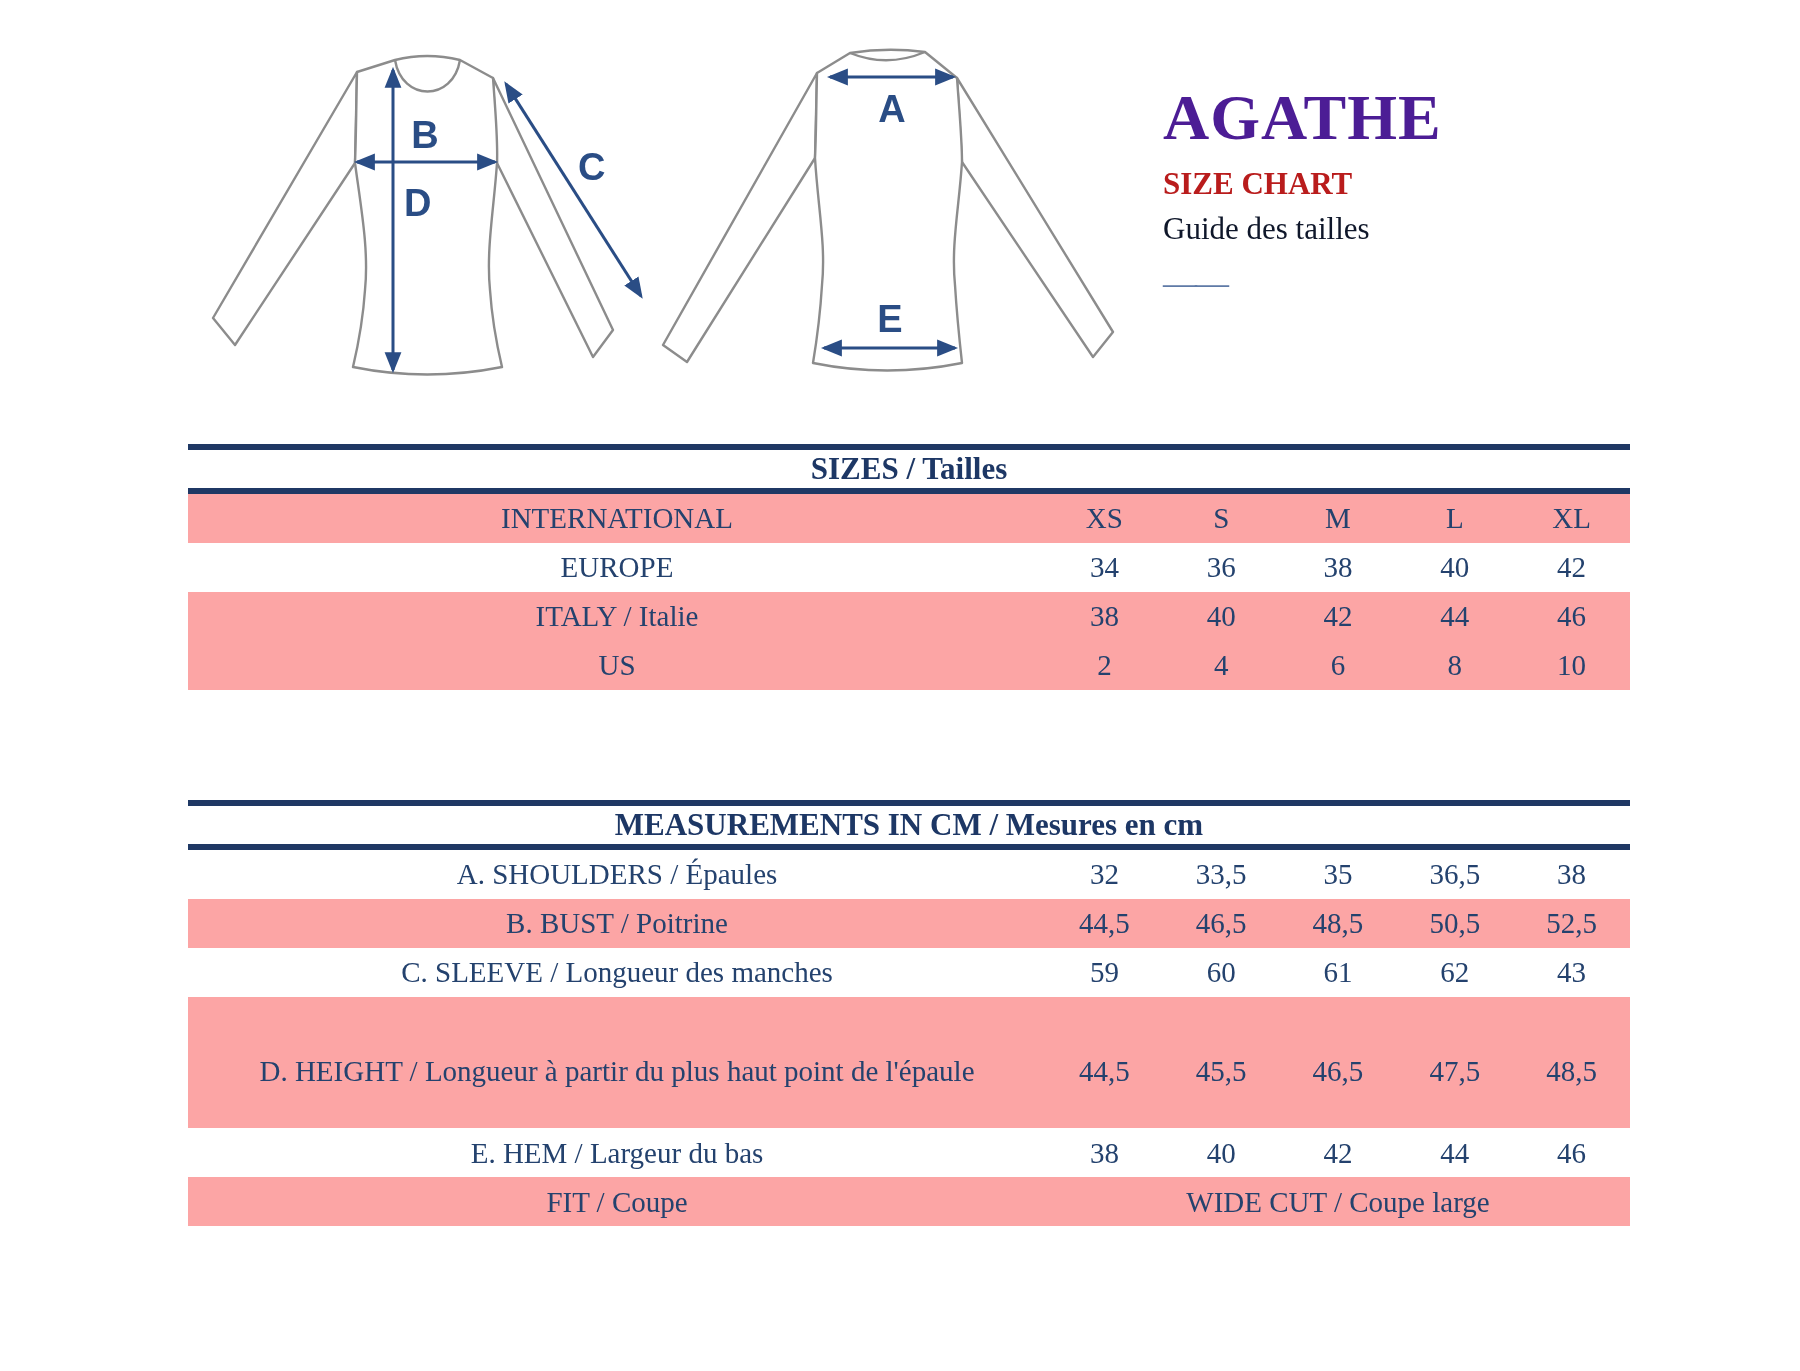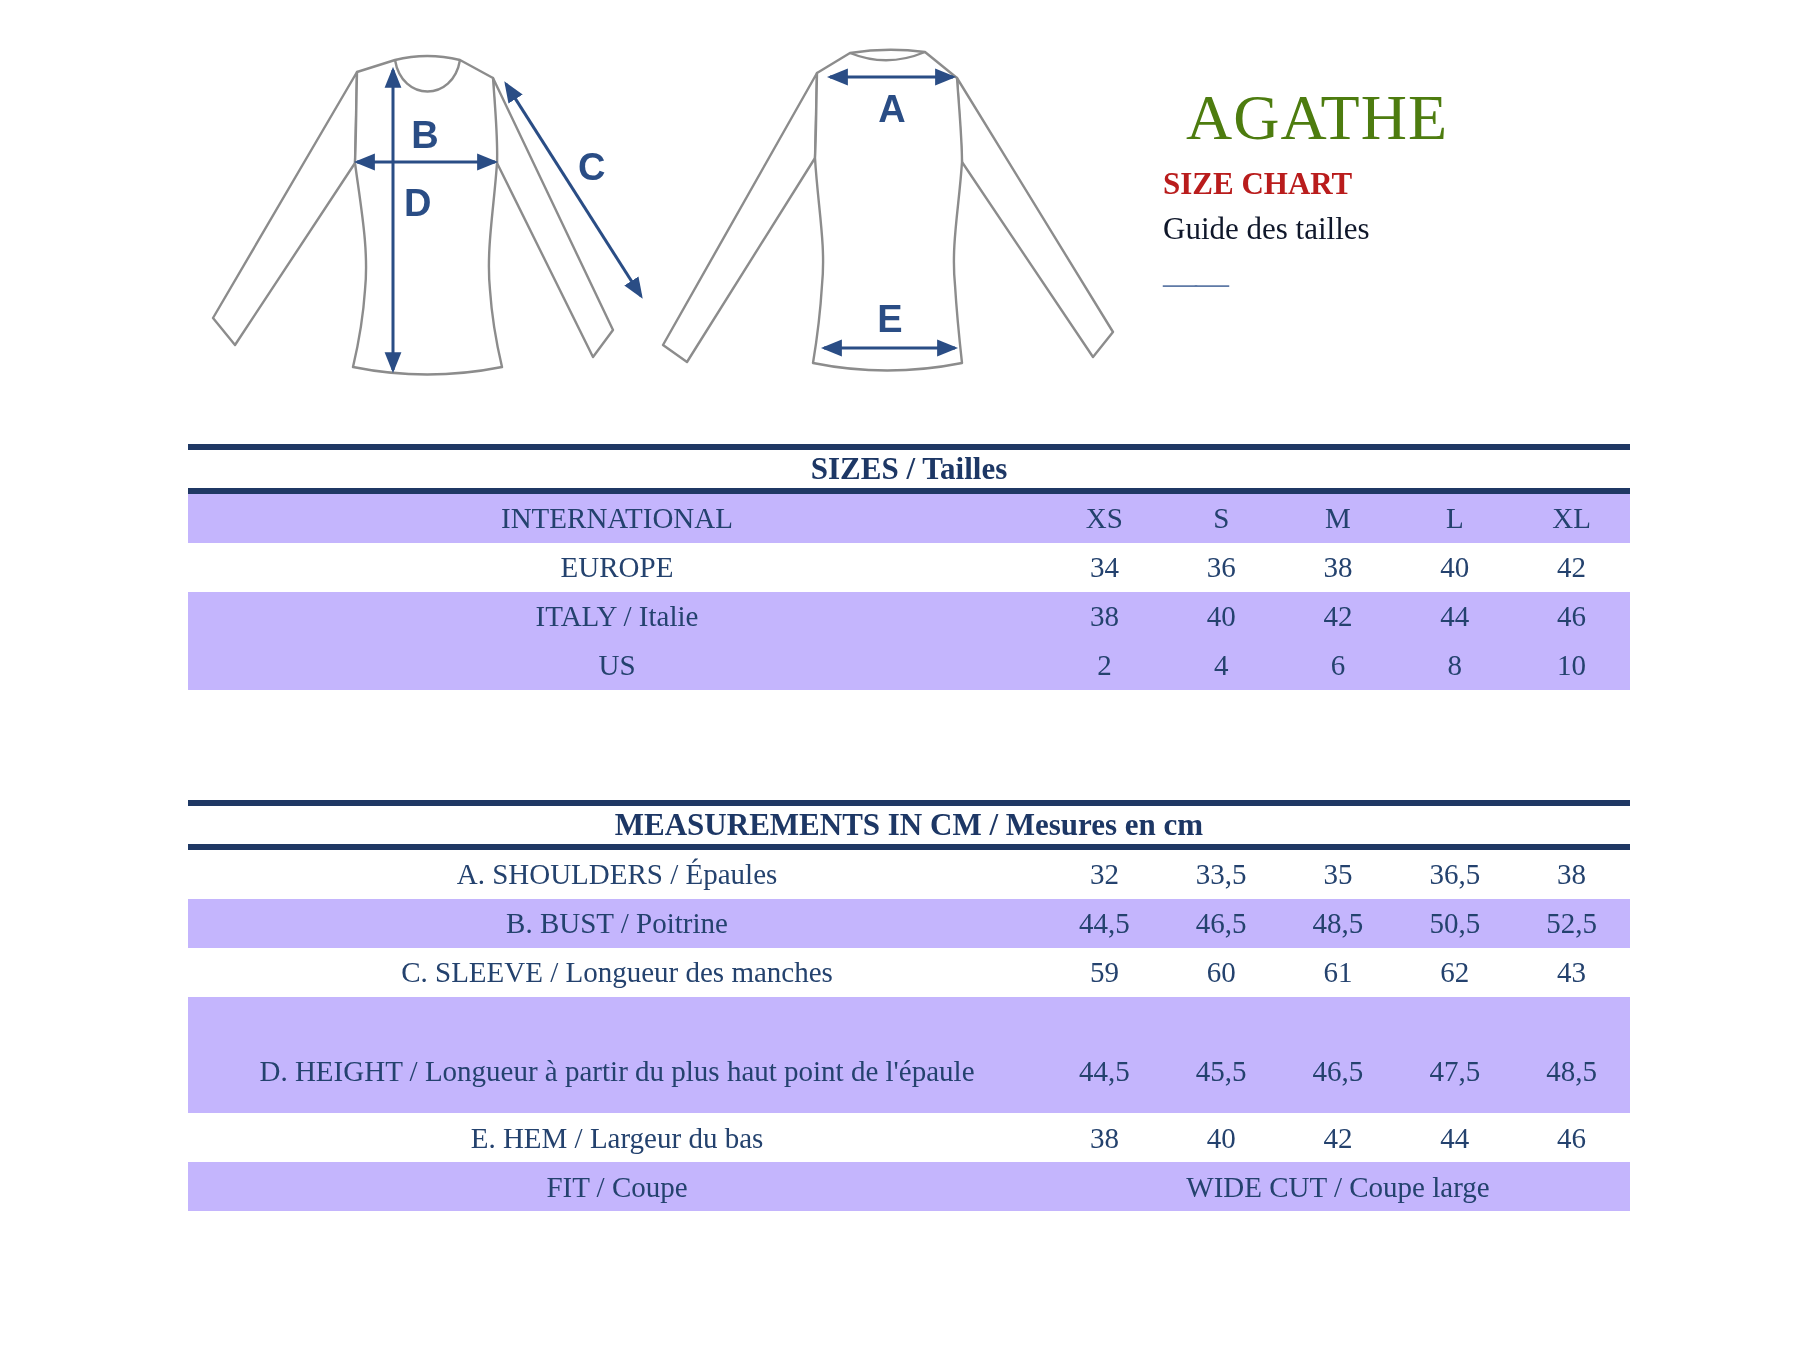--- a/index.html
+++ b/index.html
@@ -3,21 +3,21 @@
 <meta charset="utf-8">
 <style>
   html,body { margin:0; padding:0; background:#ffffff; }
   .canvas {
     position:relative; width:1800px; height:1371px; background:#ffffff;
     font-family:"Liberation Serif", serif; color:#24426e; overflow:hidden;
   }
 
   
   .title-block { position:absolute; left:1163px; top:86px; }
-  .product-name { font-size:64px; font-weight:normal; color:#4d7c0f; line-height:1.0; letter-spacing:1px;margin-left:23px; }
+  .product-name { font-size:64px; font-weight:bold; color:#4c1d95; line-height:1.0; letter-spacing:1px; }
   .size-chart-label { font-size:31px; font-weight:bold; color:#b91c1c; margin-top:18px; line-height:1.0; }
   .size-chart-fr { font-size:31px; color:#0f172a; margin-top:14px; line-height:1.0; }
   .title-dash { font-size:34px; color:#5f7aa6; margin-top:22px; line-height:1.0; letter-spacing:-2px; }
 
   
   .diagram { position:absolute; left:150px; top:40px; width:1000px; height:350px; }
   .garment { fill:#ffffff; stroke:#8c8c8c; stroke-width:2.4; stroke-linejoin:round; }
   .neckline { fill:none; stroke:#8c8c8c; stroke-width:2.4; }
   .m-arrow { stroke:#2a4d85; stroke-width:3; fill:none; }
   .m-label { font-family:"Liberation Sans", sans-serif; font-size:38px; font-weight:600; fill:#2a4d85; }
@@ -32,22 +32,22 @@
     font-weight:bold; font-size:31px; color:#1d3765;
   }
   table { width:100%; border-collapse:collapse; table-layout:fixed; }
   td {
     text-align:center; vertical-align:middle; height:49px; padding:0;
     font-size:29px; color:#24426e; line-height:1.25;
   }
   td.lbl { padding:0 60px; }
   col.c-lbl { width:59.5%; }
   col.c-val { width:8.1%; }
-  tr.shaded { background:#c4b5fd; }
-  tr.tall td { padding-top:56px; padding-bottom:24px; height:auto; }
+  tr.shaded { background:#fca5a5; }
+  tr.tall td { padding-top:56px; padding-bottom:39px; height:auto; }
   tr.tall td.lbl { padding-left:60px; padding-right:60px; }
 </style>
 </head>
 <body>
 
 <div class="canvas">
 
   <svg class="diagram" viewBox="0 0 1000 350">
     <defs>
       <marker id="ah" viewBox="0 0 10 8" markerWidth="7" markerHeight="6" refX="8.5" refY="4" orient="auto-start-reverse">

